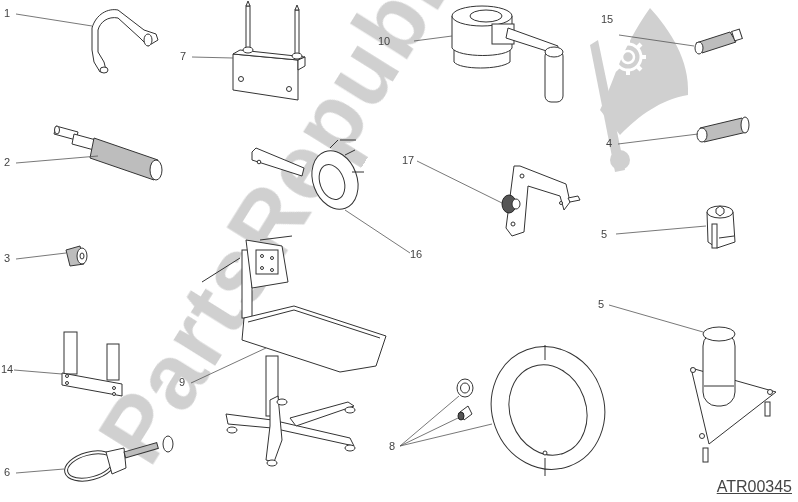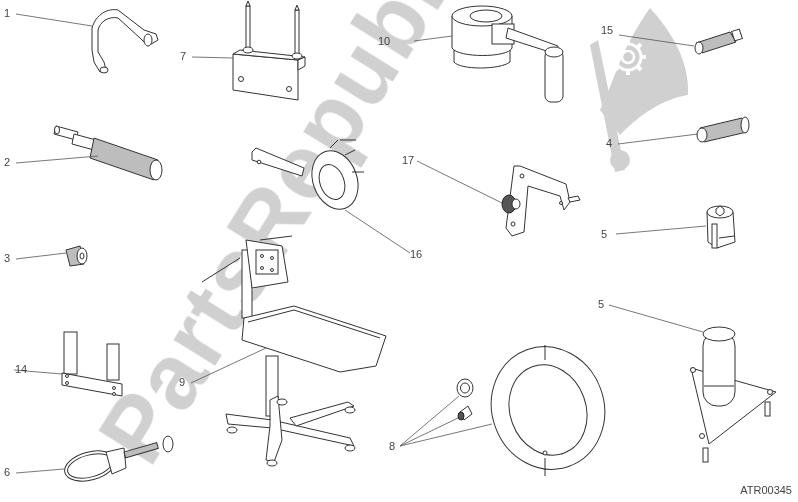--- a/index.html
+++ b/index.html
@@ -1,20 +1,20 @@
 <!DOCTYPE html>
 <html><head>
 <meta charset="utf-8">
 <style>
   html, body { margin: 0; padding: 0; background: #ffffff; }
   body { width: 798px; height: 502px; overflow: hidden; position: relative;
          font-family: "Liberation Sans", "DejaVu Sans", sans-serif; }
   #diagram { position: absolute; left: 0; top: 0; width: 798px; height: 502px; }
   .callout { position: absolute; font-size: 11px; color: #444444; line-height: 1; }
-  .refcode { position: absolute; right: 6px; bottom: 6px; font-size: 11px; color: #444444; }
+  .refcode { position: absolute; right: 6px; bottom: 6px; font-size: 16px; color: #444444; text-decoration: underline; }
   svg .ln { stroke: #333; stroke-width: 1; fill: #fff; }
   svg .ln2 { stroke: #333; stroke-width: 1; fill: none; }
   svg .leader { stroke: #555; stroke-width: 0.8; fill: none; }
   svg .knurl { fill: #bdbdbd; stroke: #333; stroke-width: 1; }
   svg .dark { fill: #555; stroke: #222; stroke-width: 1; }
   svg .wm { fill: #c8c8c8; }
 </style>
 </head>
 <body>
 
@@ -232,17 +232,17 @@
   <span class="callout" style="left:606px;top:138px">4</span>
   <span class="callout" style="left:598px;top:299px">5</span>
   <span class="callout" style="left:4px;top:467px">6</span>
   <span class="callout" style="left:180px;top:51px">7</span>
   <span class="callout" style="left:389px;top:441px">8</span>
   <span class="callout" style="left:179px;top:377px">9</span>
   <span class="callout" style="left:378px;top:36px">10</span>
   <span class="callout" style="left:402px;top:155px">17</span>
   <span class="callout" style="left:410px;top:249px">16</span>
   <span class="callout" style="left:601px;top:229px">5</span>
-  <span class="callout" style="left:15px;top:364px">14</span>
-  <span class="callout" style="left:601px;top:25px">15</span>
+  <span class="callout" style="left:1px;top:364px">14</span>
+  <span class="callout" style="left:601px;top:14px">15</span>
 
   <span class="refcode">ATR00345</span>
 </div>
 
 </body></html>

